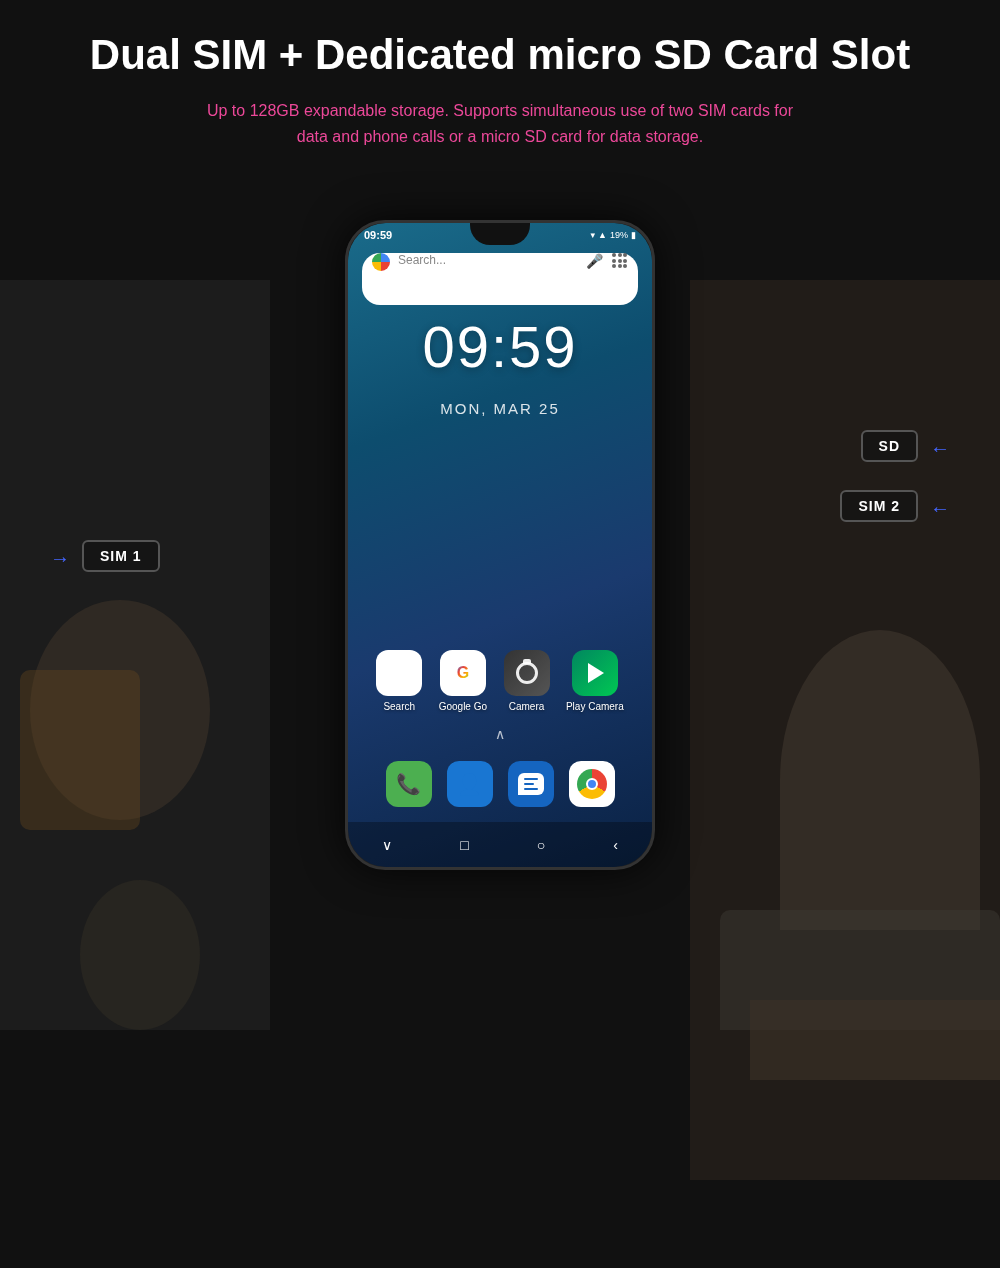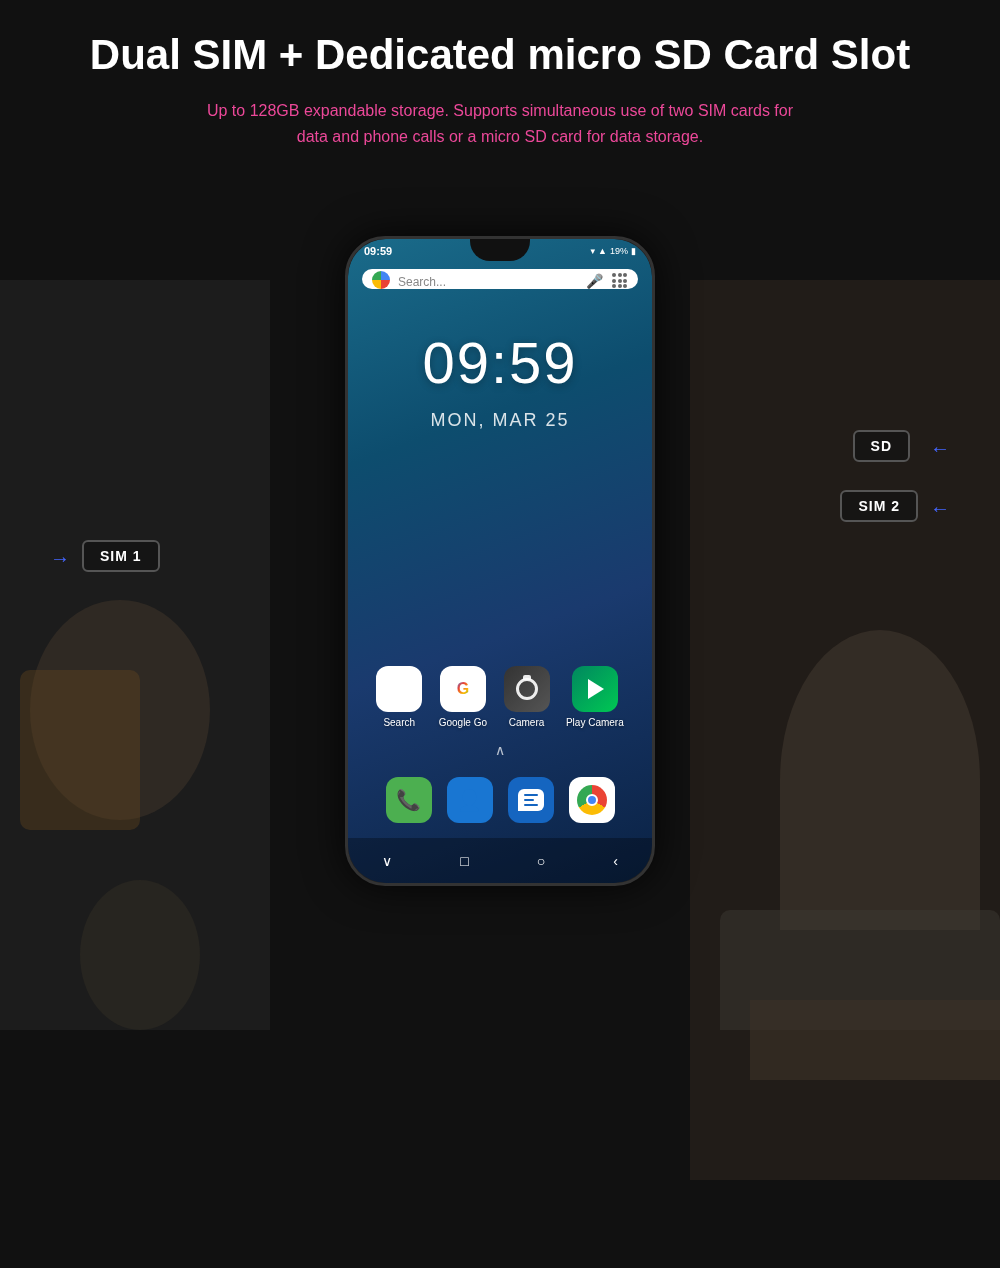--- a/index.html
+++ b/index.html
@@ -41,21 +41,21 @@
       color: #ec4899;
       font-size: 16px;
       line-height: 1.6;
       max-width: 600px;
       margin: 0 auto;
     }
 
     
     .phone-wrapper {
       position: absolute;
-      top: 236px;
+      top: 220px;
       left: 50%;
       transform: translateX(-50%);
       z-index: 20;
     }
 
     .phone-outer {
       width: 310px;
       height: 650px;
       background: #111;
       border-radius: 40px;
@@ -101,25 +101,25 @@
     }
 
     .status-time { font-weight: bold; font-size: 11px; }
     .status-icons { display: flex; align-items: center; gap: 3px; font-size: 9px; }
 
     
     .search-bar {
       position: absolute;
       top: 30px;
       left: 14px; right: 14px;
-      height: 20px;
+      height: 52px;
       background: white;
       border-radius: 18px;
       display: flex;
-      align-items: flex-end;
+      align-items: flex-start;
       padding: 0 10px;
       gap: 8px;
       z-index: 25;
     }
 
     .search-g {
       width: 18px; height: 18px;
       background: conic-gradient(#4285F4 0deg 90deg, #EA4335 90deg 180deg, #FBBC05 180deg 270deg, #34A853 270deg 360deg);
       border-radius: 50%;
       flex-shrink: 0;
@@ -162,23 +162,23 @@
     .clock-time {
       color: white;
       font-size: 58px;
       font-weight: 200;
       letter-spacing: 2px;
       text-shadow: 0 2px 8px rgba(0,0,0,0.3);
     }
 
     .clock-date {
       color: rgba(255,255,255,0.85);
-      font-size: 18px;
+      font-size: 15px;
       letter-spacing: 2px;
-      margin-top: 14px;
+      margin-top: 20px;
     }
 
     
     .app-icons-row {
       position: absolute;
       bottom: 155px;
       left: 0; right: 0;
       display: flex;
       justify-content: space-around;
       align-items: center;
@@ -304,21 +304,21 @@
       gap: 12px;
     }
 
     .label-sd {
       position: absolute;
       top: 430px;
       right: 50px;
       z-index: 30;
       display: flex;
       align-items: center;
-      gap: 20px;
+      gap: 12px;
       text-align: right;
     }
 
     .label-sim2 {
       position: absolute;
       top: 490px;
       right: 50px;
       z-index: 30;
       display: flex;
       align-items: center;

